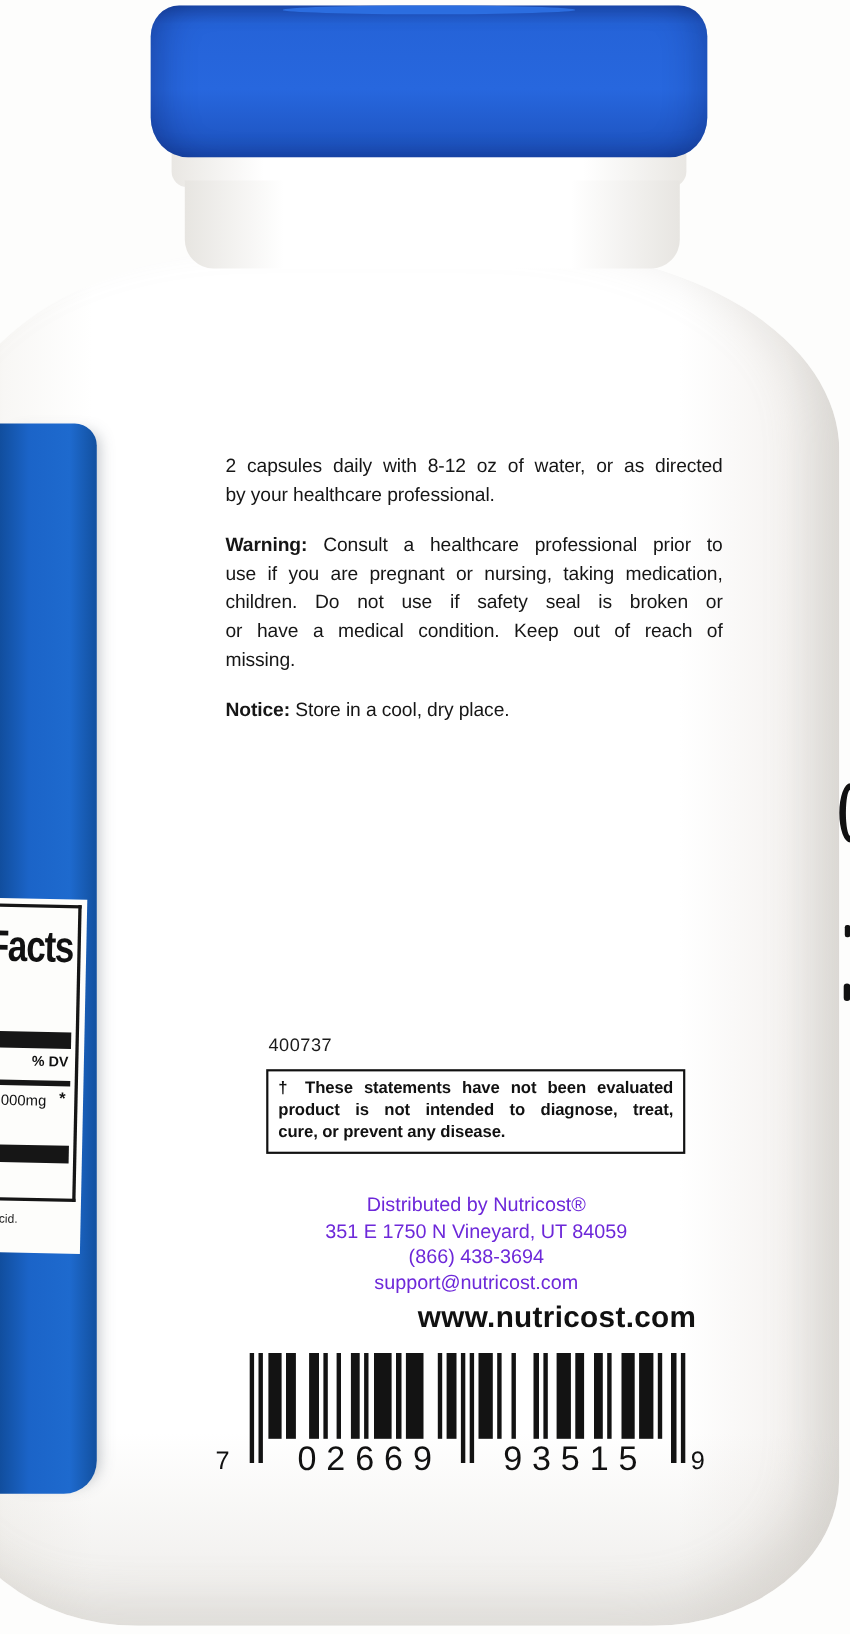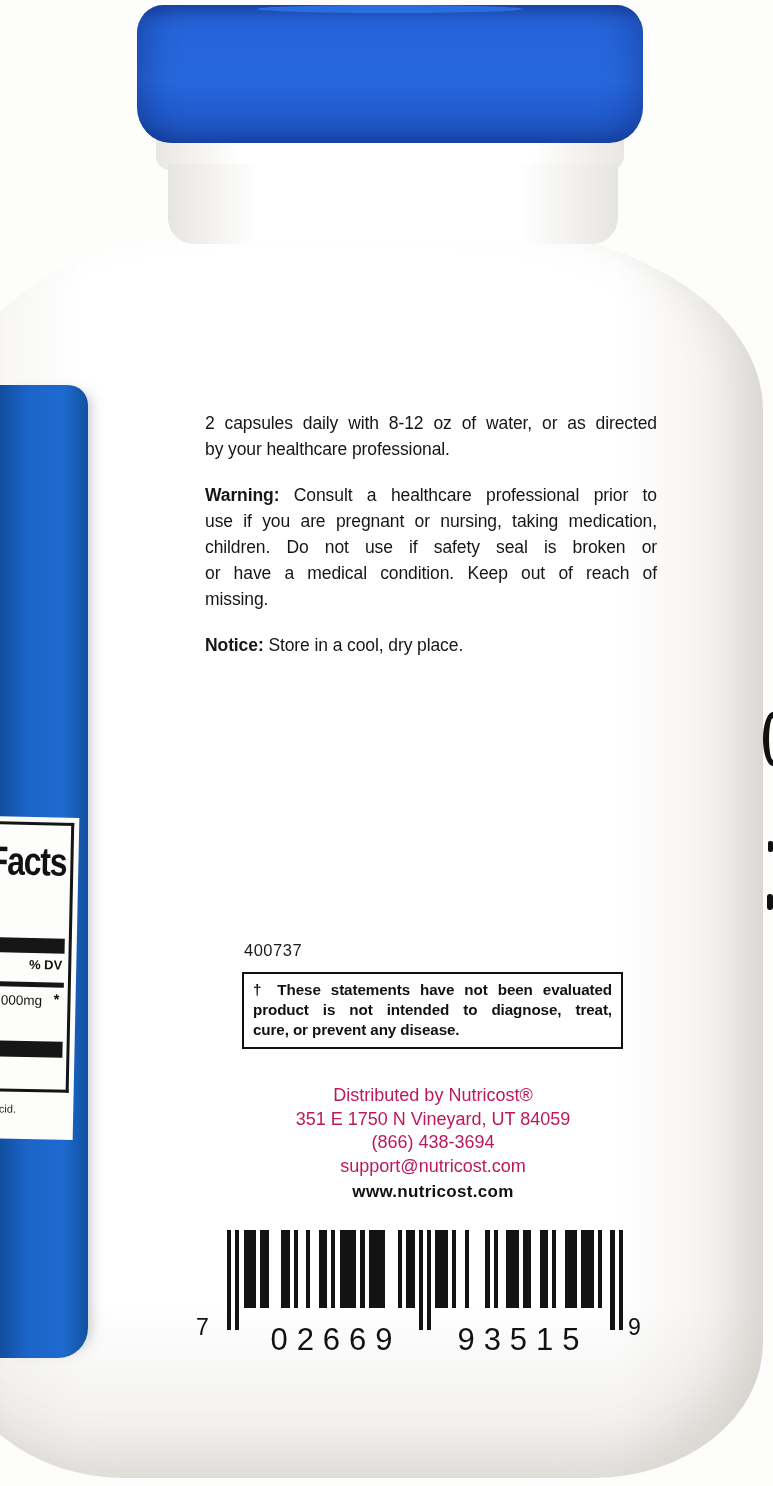--- a/index.html
+++ b/index.html
@@ -79,34 +79,34 @@
   .lot{
     position:absolute;left:244px;top:941px;font-size:16.5px;letter-spacing:.5px;color:#1b1b1b;
   }
   .fda-box{
     position:absolute;left:242px;top:972px;width:381px;
     border:2.5px solid #111;padding:6px 9px 7px 9px;
     font-size:15.2px;font-weight:bold;line-height:20px;letter-spacing:-0.1px;color:#111;
   }
   .distributor{
     position:absolute;left:233px;top:1084px;width:400px;
-    text-align:center;font-size:18px;line-height:23.5px;color:#be185d;
+    text-align:center;font-size:18px;line-height:23.5px;color:#6d28d9;
   }
   .website{
-    position:absolute;left:233px;top:1182px;width:400px;text-align:center;
-    font-size:17px;font-weight:bold;letter-spacing:.3px;color:#111;
+    position:absolute;left:233px;top:1182px;width:400px;text-align:right;
+    font-size:27px;font-weight:bold;letter-spacing:.3px;color:#111;
   }
   
   .barcode{position:absolute;left:227px;top:1230px;width:396px;height:100px;}
   .barcode .bar{position:absolute;top:0;height:78px;background:#131313;}
   .barcode .bar.tall{height:100px;}
   .bc-digit{position:absolute;font-size:23px;color:#111;}
   .bc-left{left:-31px;top:84px;}
   .bc-right{left:401px;top:84px;}
-  .bc-group{position:absolute;top:92px;width:150px;text-align:center;
+  .bc-group{position:absolute;top:78px;width:150px;text-align:center;
     font-size:31px;letter-spacing:9px;color:#111;white-space:nowrap;}
   .bc-g1{left:34px;}
   .bc-g2{left:221px;}
   
   .edge-glyph-arc{
     position:absolute;right:-10px;top:712px;width:20px;height:54px;
     border:6px solid #111;border-radius:50%;background:transparent;
   }
   .edge-glyph-dot1{position:absolute;right:0;top:841px;width:5px;height:11px;background:#111;border-radius:2px;}
   .edge-glyph-dot2{position:absolute;right:0;top:894px;width:6px;height:16px;background:#111;border-radius:3px;}

